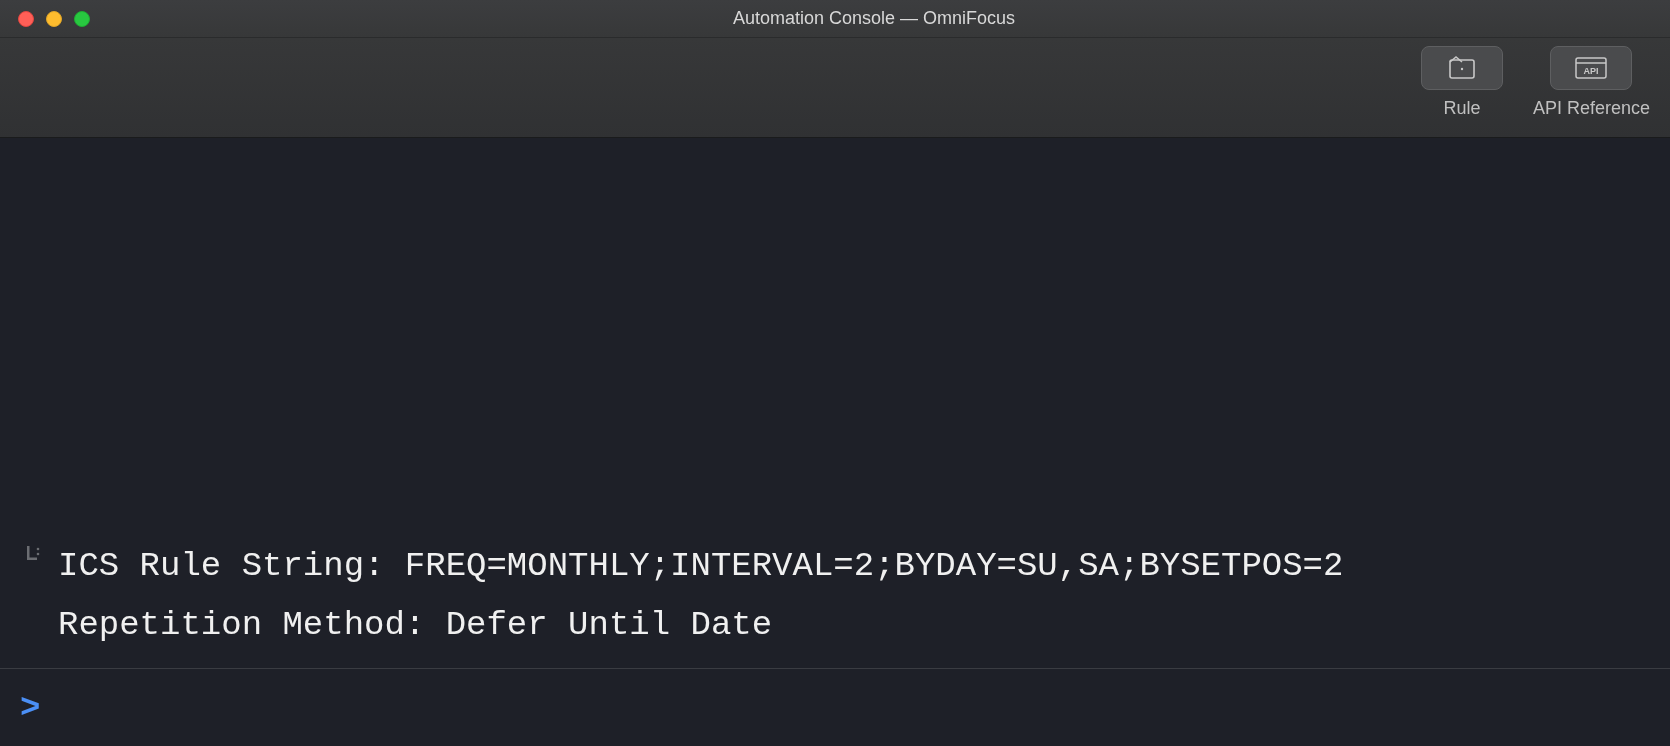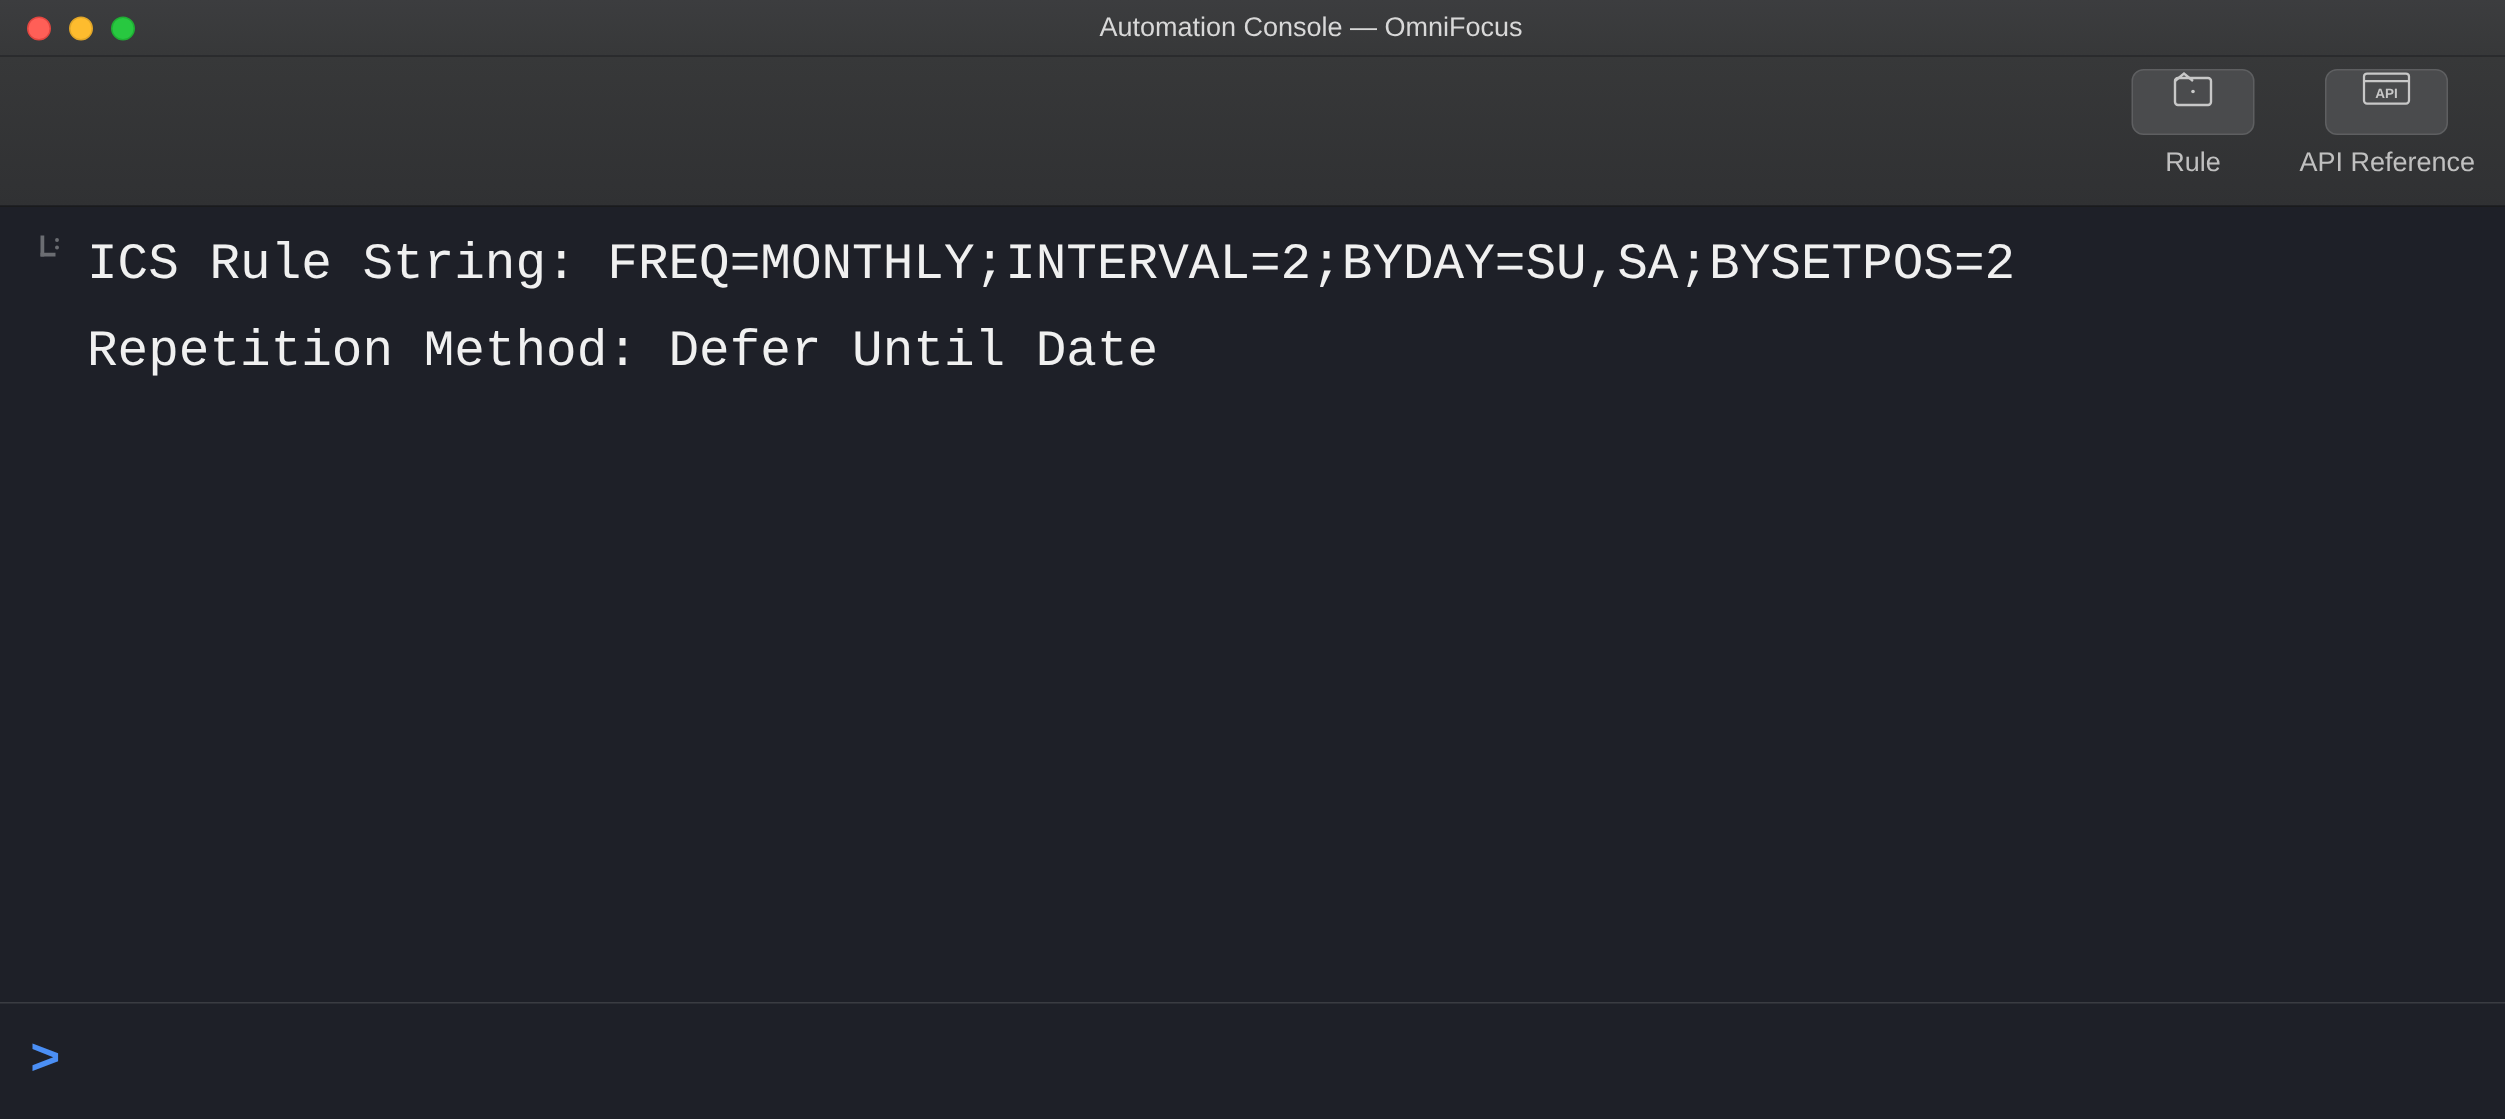--- a/index.html
+++ b/index.html
@@ -90,20 +90,21 @@
       gap: 30px;
     }
 
     .toolbar-button {
       width: 82px;
       height: 44px;
       background: #4a4b4d;
       border: 1px solid #5e5f61;
       border-radius: 8px;
       display: flex;
+      align-items: center;
       justify-content: center;
       cursor: pointer;
       color: #c8c8c8;
     }
 
     .toolbar-label {
       color: #c0c0c0;
       font-size: 18px;
       font-weight: 400;
     }
@@ -113,21 +114,21 @@
       background: #1e2028;
       display: flex;
       flex-direction: column;
       overflow: hidden;
     }
 
     .output-area {
       flex: 1;
       display: flex;
       flex-direction: column;
-      justify-content: flex-start;
+      justify-content: flex-end;
       padding: 0;
     }
 
     .output-block {
       display: flex;
       align-items: flex-start;
       padding: 10px 20px 14px 20px;
     }
 
     .output-indicator {

